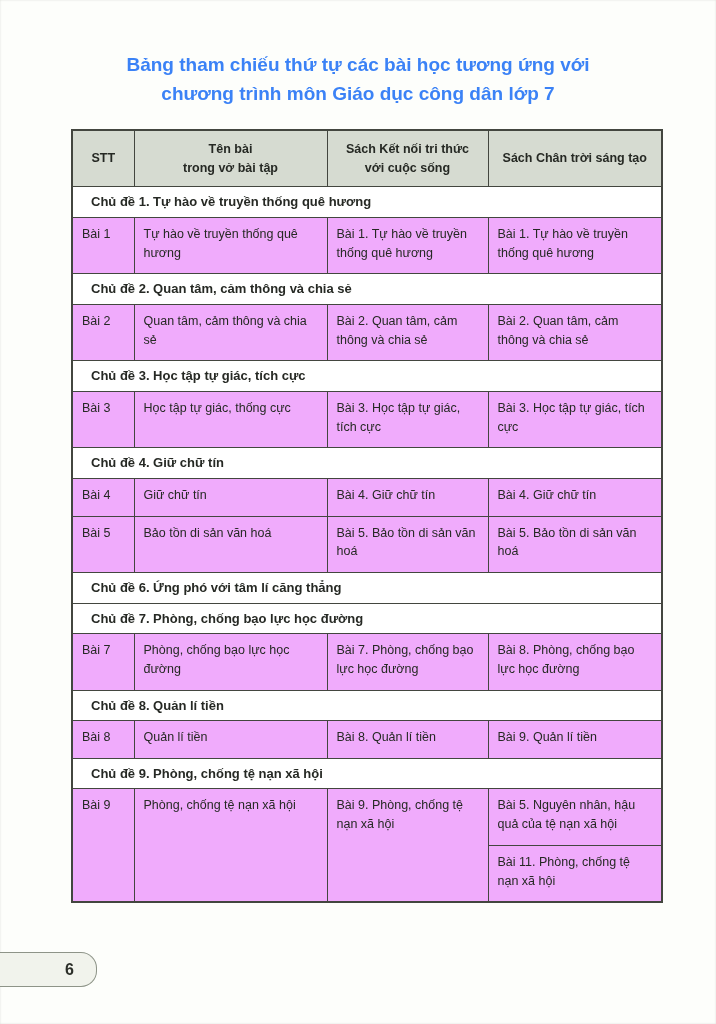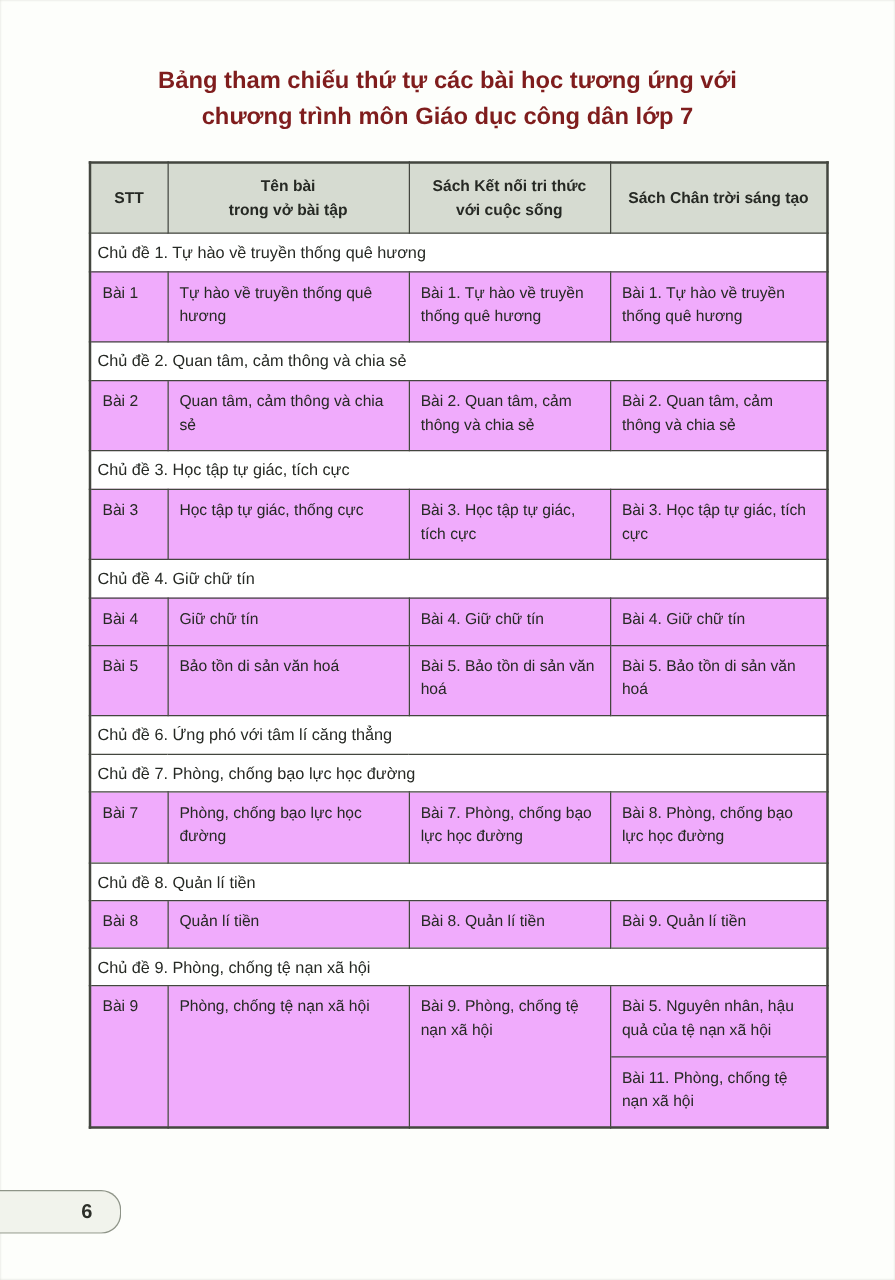--- a/index.html
+++ b/index.html
@@ -21,21 +21,21 @@
     margin:0 auto;
     box-shadow:inset 0 0 2px #d7d9d3;
   }
   .title{
     margin:50px auto 20px auto;
     width:540px;
     text-align:center;
     font-size:19px;
     font-weight:bold;
     line-height:1.55;
-    color:#7f1d1d;
+    color:#3b82f6;
   }
   table.ref{
     border-collapse:collapse;
     margin-left:71px;
     width:590px;
     table-layout:fixed;
     border:2px solid var(--line);
   }
   table.ref th, table.ref td{
     border:1px solid var(--line);
@@ -50,23 +50,23 @@
     vertical-align:middle;
     white-space:pre-line;
     padding:9px 4px;
     font-size:12.5px;
   }
   col.c0{width:62px;}
   col.c1{width:193px;}
   col.c2{width:161px;}
   col.c3{width:174px;}
   tr.section-row td{
-    font-weight:normal;
+    font-weight:bold;
     font-size:13px;
-    padding:5px 5px;
+    padding:5px 18px;
     background:#fff;
   }
   tr.lesson-row td{
     padding:7px 9px 11px 9px;
     background:#f0abfc;
   }
   tr.lesson-row td.split-cell{
     padding:0;
   }
   .split-cell .sub{

